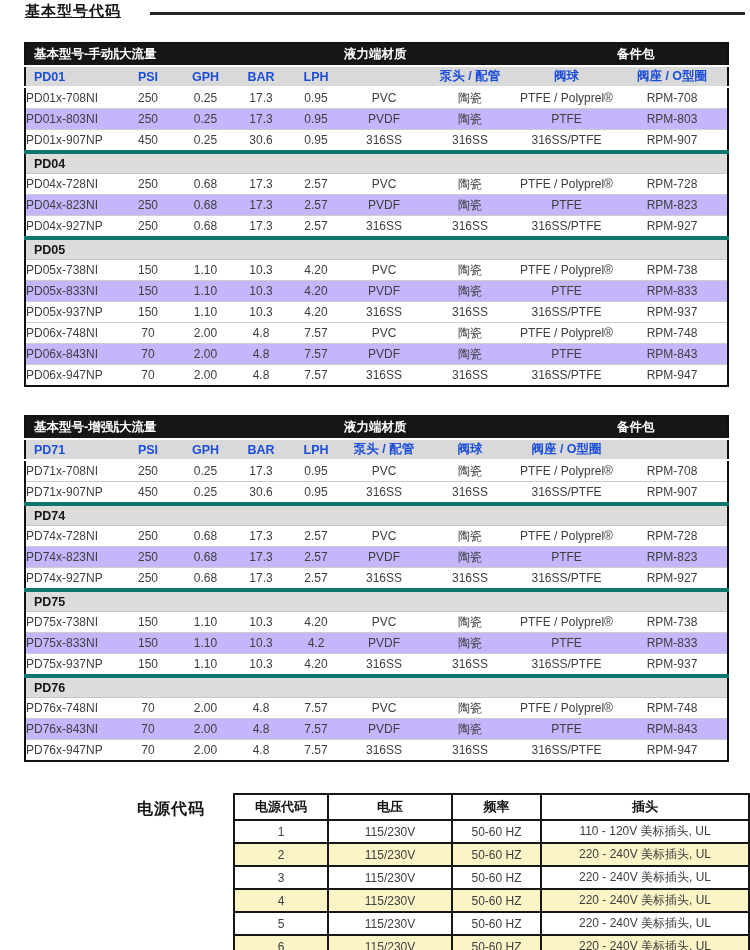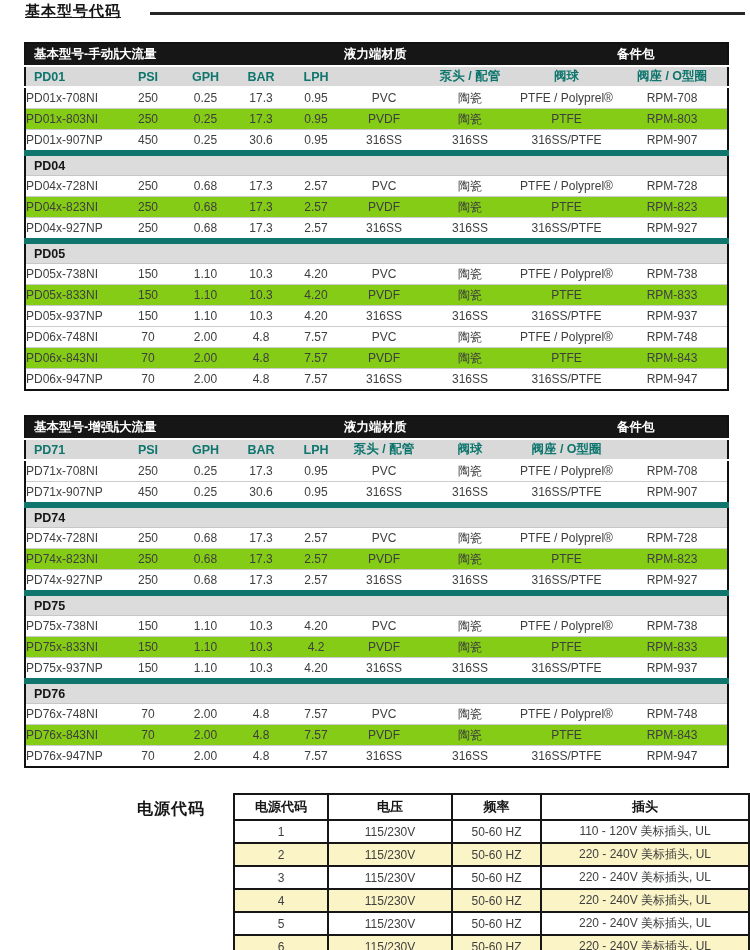--- a/index.html
+++ b/index.html
@@ -18,28 +18,28 @@
   #model-table-0{top:42px;}
   #model-table-1{top:415px;}
 
   .model-table th,.model-table td{padding:0;margin:0;overflow:hidden;white-space:nowrap;}
 
   tr.head1{background:#161616;}
   tr.head1 th{color:#ffffff;font-size:12.5px;font-weight:bold;height:21px;text-align:left;border-bottom:2px solid #ffffff;}
   tr.head1 th.left{text-align:left;padding-left:8px;}
 
   tr.head2{background:#d9d9d9;}
-  tr.head2 th{color:#0f766e;font-size:12.5px;font-weight:bold;height:19px;text-align:center;border-bottom:2px solid #ffffff;}
+  tr.head2 th{color:#1d4ed8;font-size:12.5px;font-weight:bold;height:19px;text-align:center;border-bottom:2px solid #ffffff;}
   tr.head2 th.left{text-align:left;padding-left:8px;}
 
   tr.section{background:#dcdcdc;}
-  tr.section td{font-weight:bold;color:#161616;font-size:12.5px;text-align:left;padding-left:8px;height:19px;border-top:6px solid #0f766e;border-bottom:1px solid #c7c7c7;}
+  tr.section td{font-weight:bold;color:#161616;font-size:12.5px;text-align:left;padding-left:8px;height:19px;border-top:4px solid #0f766e;border-bottom:1px solid #c7c7c7;}
 
   tr.data{background:#ffffff;}
-  tr.data.hl{background:#84cc16;}
+  tr.data.hl{background:#c4b5fd;}
   tr.data td{font-size:12px;color:#3e3e3e;text-align:center;height:20px;border-top:1px solid #cccccc;}
   tr.data td.model{text-align:left;padding-left:0;}
 
   .power-label{position:absolute;left:137px;top:799px;font-size:16px;font-weight:bold;color:#161616;letter-spacing:1px;}
   table.power-table{position:absolute;left:233px;top:793px;width:515px;border-collapse:collapse;table-layout:fixed;border:2px solid #161616;}
   .power-table th{border:2px solid #161616;font-size:13px;font-weight:bold;color:#161616;height:24px;text-align:center;background:#ffffff;padding:0;}
   .power-table td{border:2px solid #161616;font-size:12px;color:#3e3e3e;height:21px;text-align:center;background:#ffffff;padding:0;white-space:nowrap;overflow:hidden;}
   .power-table tr.hl td{background:#fbf4c7;}
 </style>
 </head>

